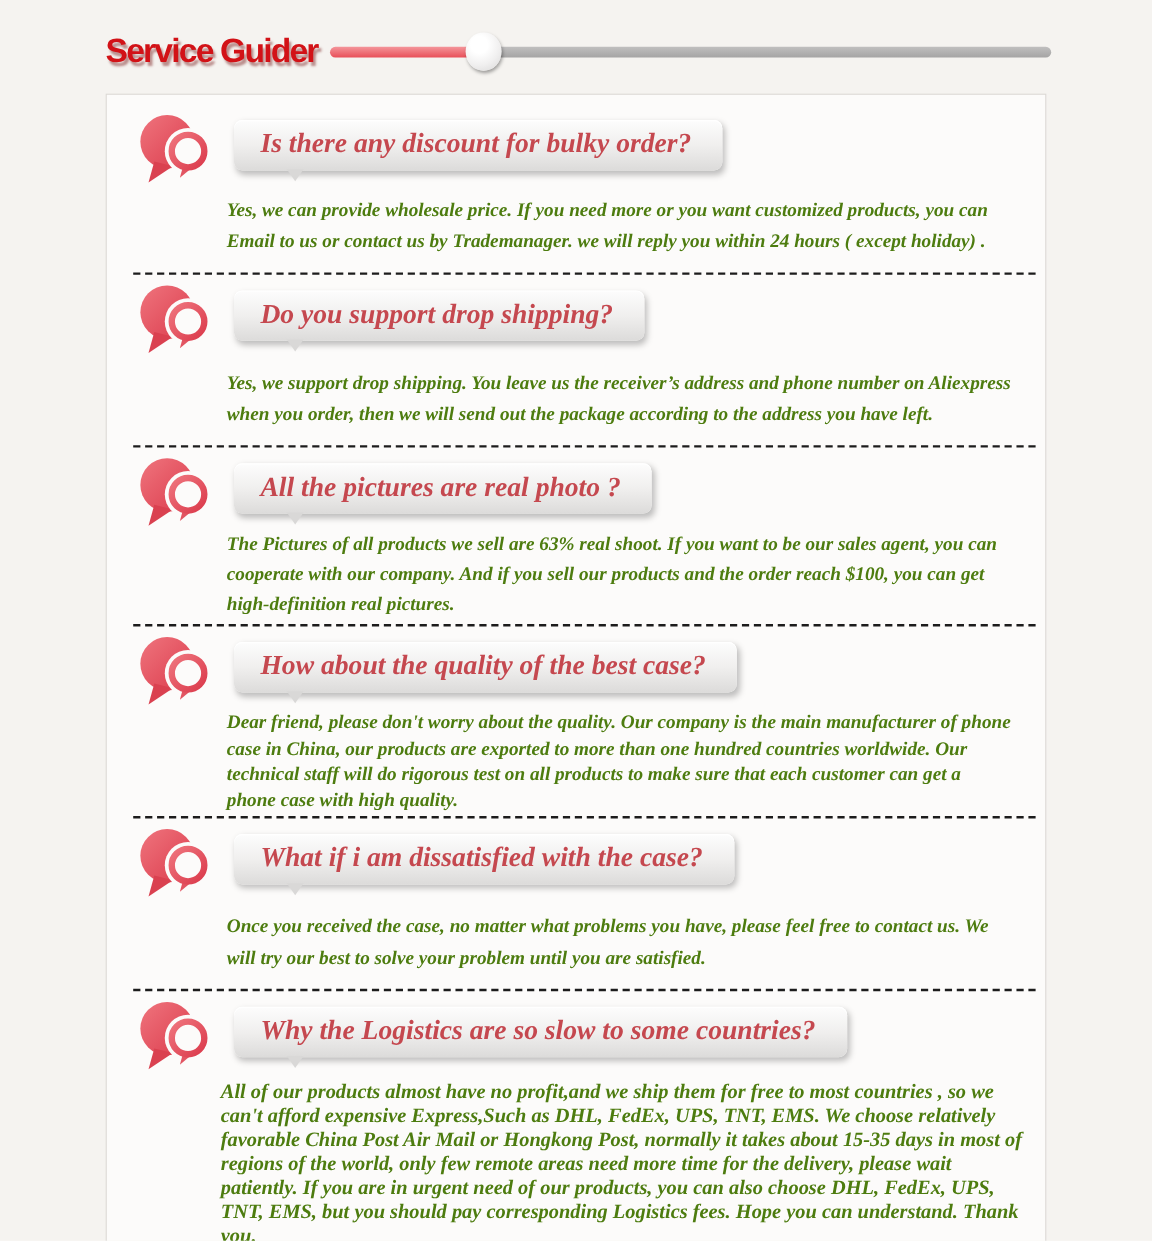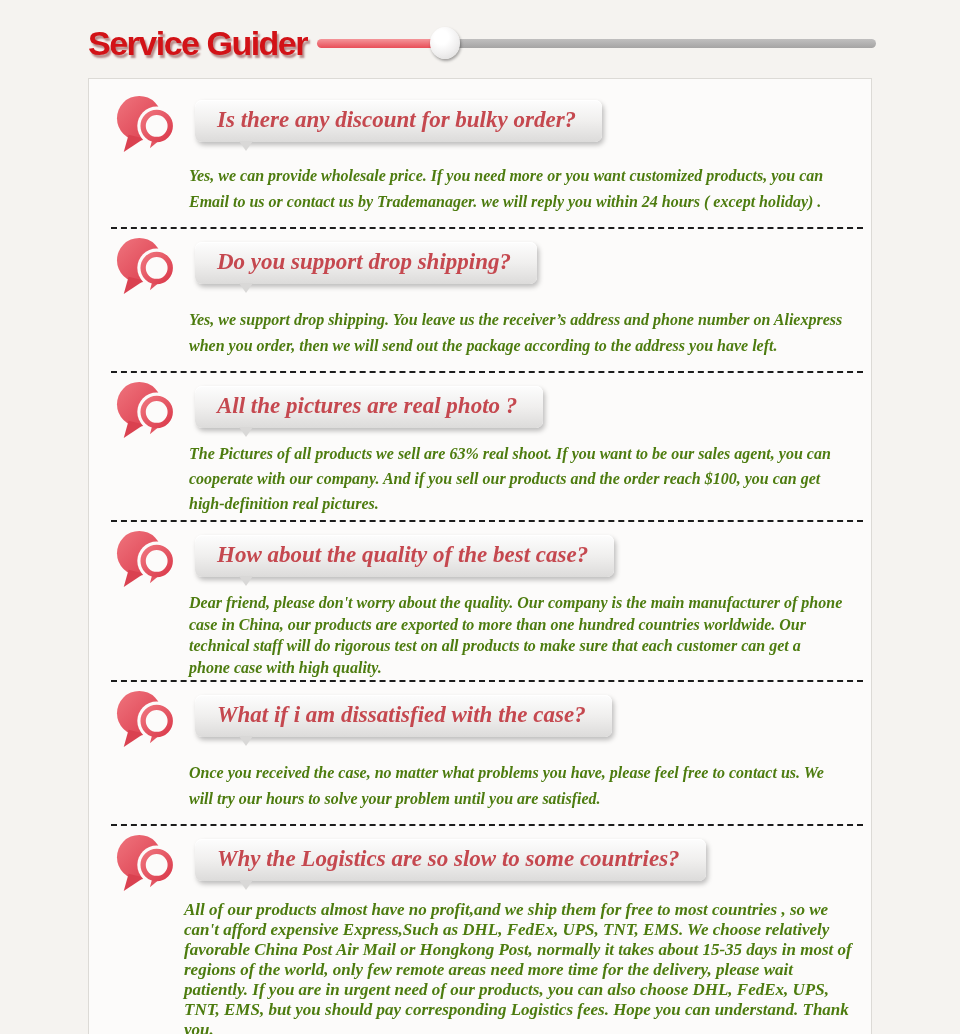--- a/index.html
+++ b/index.html
@@ -14,21 +14,21 @@
 
   
   .header {
     display: flex;
     align-items: center;
     padding: 22px 84px 0 88px;
     height: 64px;
   }
   .page-title {
     margin: 0;
-    font-size: 34px;
+    font-size: 28px;
     font-weight: bold;
     letter-spacing: -1.5px;
     color: #d21217;
     text-shadow: 2px 3px 2px rgba(110, 10, 12, 0.45);
     white-space: nowrap;
     line-height: 1;
   }
   .slider {
     flex: 1;
     display: flex;
@@ -245,21 +245,21 @@
           <circle cx="46" cy="34" r="20" fill="#fcfbfa"></circle>
           <path d="M41 48 L36 63 L55 50 Z" fill="#fcfbfa"></path>
           <path d="M42 46 L39 57 L51 47 Z" fill="#e25562"></path>
           <circle cx="46" cy="34" r="14" fill="none" stroke="url(#bubbleGrad)" stroke-width="5.5"></circle>
         </svg>
       </span>
       <div class="q-banner">
         <span class="q-text">What if i am dissatisfied with the case?</span>
       </div>
     </div>
-    <p class="answer roomy">Once you received the case, no matter what problems you have, please feel free to contact us. We will try our hours to solve your problem until you are satisfied.</p>
+    <p class="answer roomy">Once you received the case, no matter what problems you have, please feel free to contact us. We will try our best to solve your problem until you are satisfied.</p>
     <div class="sep m12"></div>
   </section>
 
   <section class="qa">
     <div class="qa-head">
       <span class="chat-icon">
         <svg viewBox="0 0 72 64">
           <circle cx="28" cy="26" r="23" fill="url(#bubbleGrad)"></circle>
           <path d="M17 43 L12 61 L33 47 Z" fill="#da4150"></path>
           <circle cx="46" cy="34" r="20" fill="#fcfbfa"></circle>

